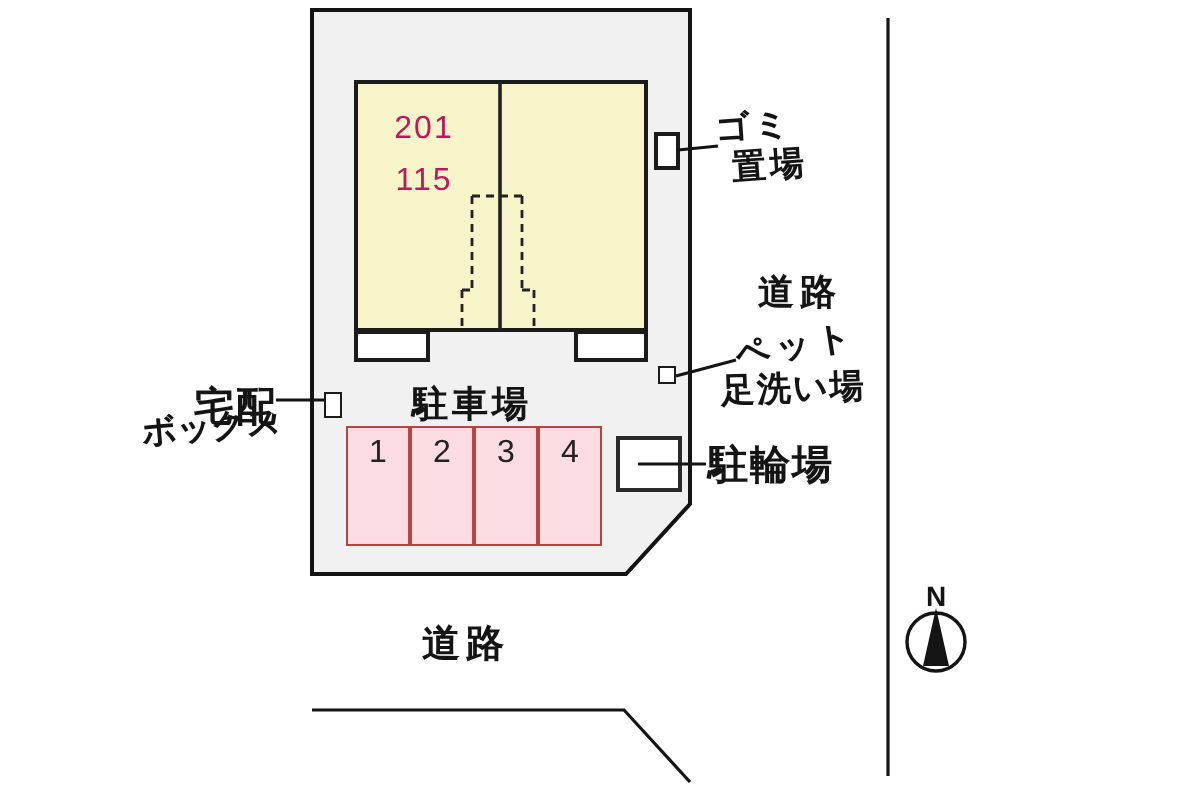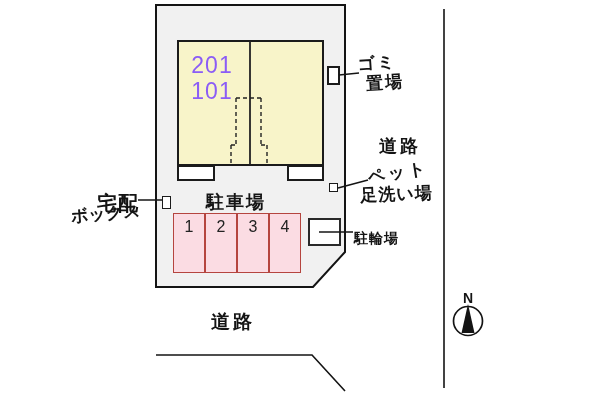--- a/index.html
+++ b/index.html
@@ -20,21 +20,21 @@
   .compass-circle { fill:#ffffff; stroke:#141414; stroke-width:1.7; }
   .compass-needle { fill:#141414; }
 
   .building {
     position:absolute; left:177px; top:40px; width:147px; height:126px;
     background:var(--building-fill,#f8f4c9); border:2px solid #1b1b1b;
     box-sizing:border-box; z-index:1;
   }
   .unit-col {
     position:absolute; top:52px; width:64px; text-align:center; z-index:2;
-    font-size:23px; line-height:26px; font-weight:500; letter-spacing:1px; color:#8b5cf6;
+    font-size:16px; line-height:26px; font-weight:500; letter-spacing:1px; color:#be185d;
   }
   .unit-left  { left:180px; }
   .unit-right { left:259px; }
 
   .wbox { position:absolute; background:#ffffff; border:2px solid #1b1b1b;
           box-sizing:border-box; z-index:2; }
   .porch-left   { left:177px; top:165px; width:38px; height:16px; }
   .porch-right  { left:287px; top:165px; width:37px; height:16px; }
   .garbage-box  { left:327px; top:66px;  width:13px; height:19px; }
   .pet-box      { left:329px; top:183px; width:9px;  height:9px;  border-width:1.5px; }
@@ -55,21 +55,21 @@
                      letter-spacing:2px; transform:rotate(-4deg); transform-origin:left top; }
   .lbl-garbage .l2 { margin-left:7px; }
   .lbl-road-right  { left:379px; top:134px; font-size:18px; letter-spacing:3px; }
   .lbl-pet-1       { left:366px; top:166px; font-size:17px; letter-spacing:3px;
                      transform:rotate(-9deg); transform-origin:left top; }
   .lbl-pet-2       { left:360px; top:184px; font-size:17px; letter-spacing:1px;
                      transform:rotate(-2deg); transform-origin:left top; }
   .lbl-delivery-1  { left:97px;  top:190px; font-size:20px; letter-spacing:1px; }
   .lbl-delivery-2  { left:70px;  top:205px; font-size:17px;
                      transform:rotate(-5deg); transform-origin:left top; }
-  .lbl-bicycle     { left:354px; top:230px; font-size:14px; letter-spacing:1px; }
+  .lbl-bicycle     { left:354px; top:219px; font-size:20px; letter-spacing:1px; }
   .lbl-road-bottom { left:211px; top:309px; font-size:19px; letter-spacing:3px; }
   .lbl-north       { left:461px; top:290px; width:14px; text-align:center;
                      font-size:14px; font-weight:700; }
 </style>
 </head>
 <body>
 
 <div class="canvas">
 
   <svg class="layer layer-base" viewBox="0 0 600 400">
@@ -79,21 +79,21 @@
     <g>
       <circle class="compass-circle" cx="468" cy="321" r="14.5"></circle>
       <polygon class="compass-needle" points="468,304 461.5,333 474.5,333"></polygon>
     </g>
   </svg>
 
   <div class="building"></div>
 
   <div class="unit-col unit-left">
     <div>201</div>
-    <div>101</div>
+    <div>115</div>
   </div>
 
   <div class="wbox porch-left"></div>
   <div class="wbox porch-right"></div>
   <div class="wbox garbage-box"></div>
   <div class="wbox pet-box"></div>
   <div class="wbox delivery-box"></div>
   <div class="wbox bicycle-box"></div>
 
   <div class="parking-row">

